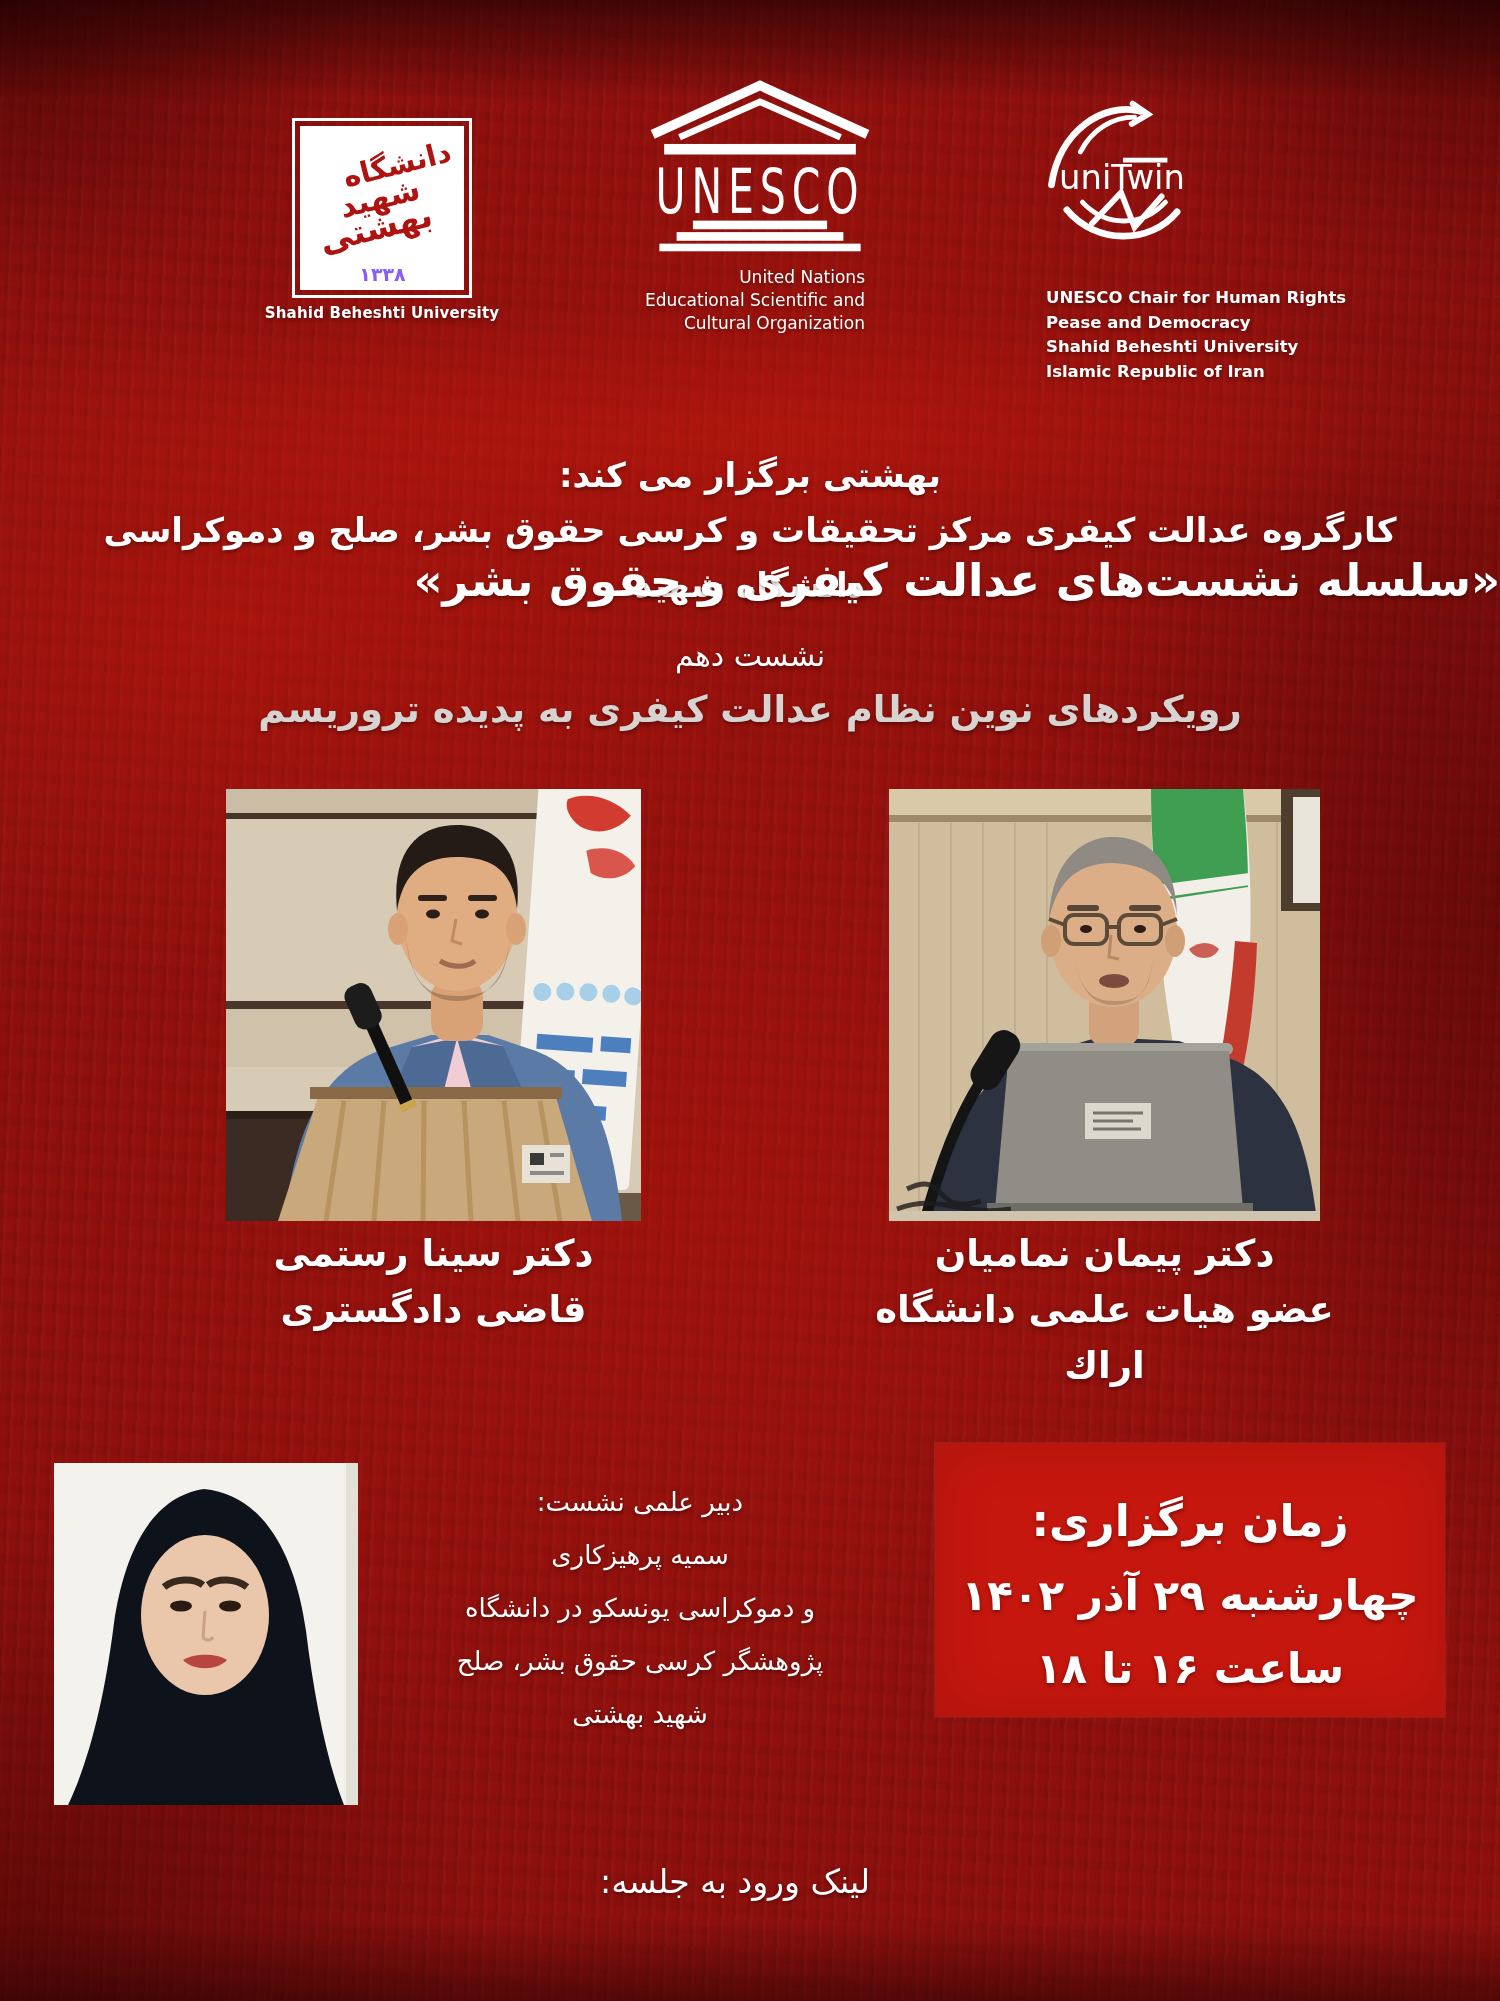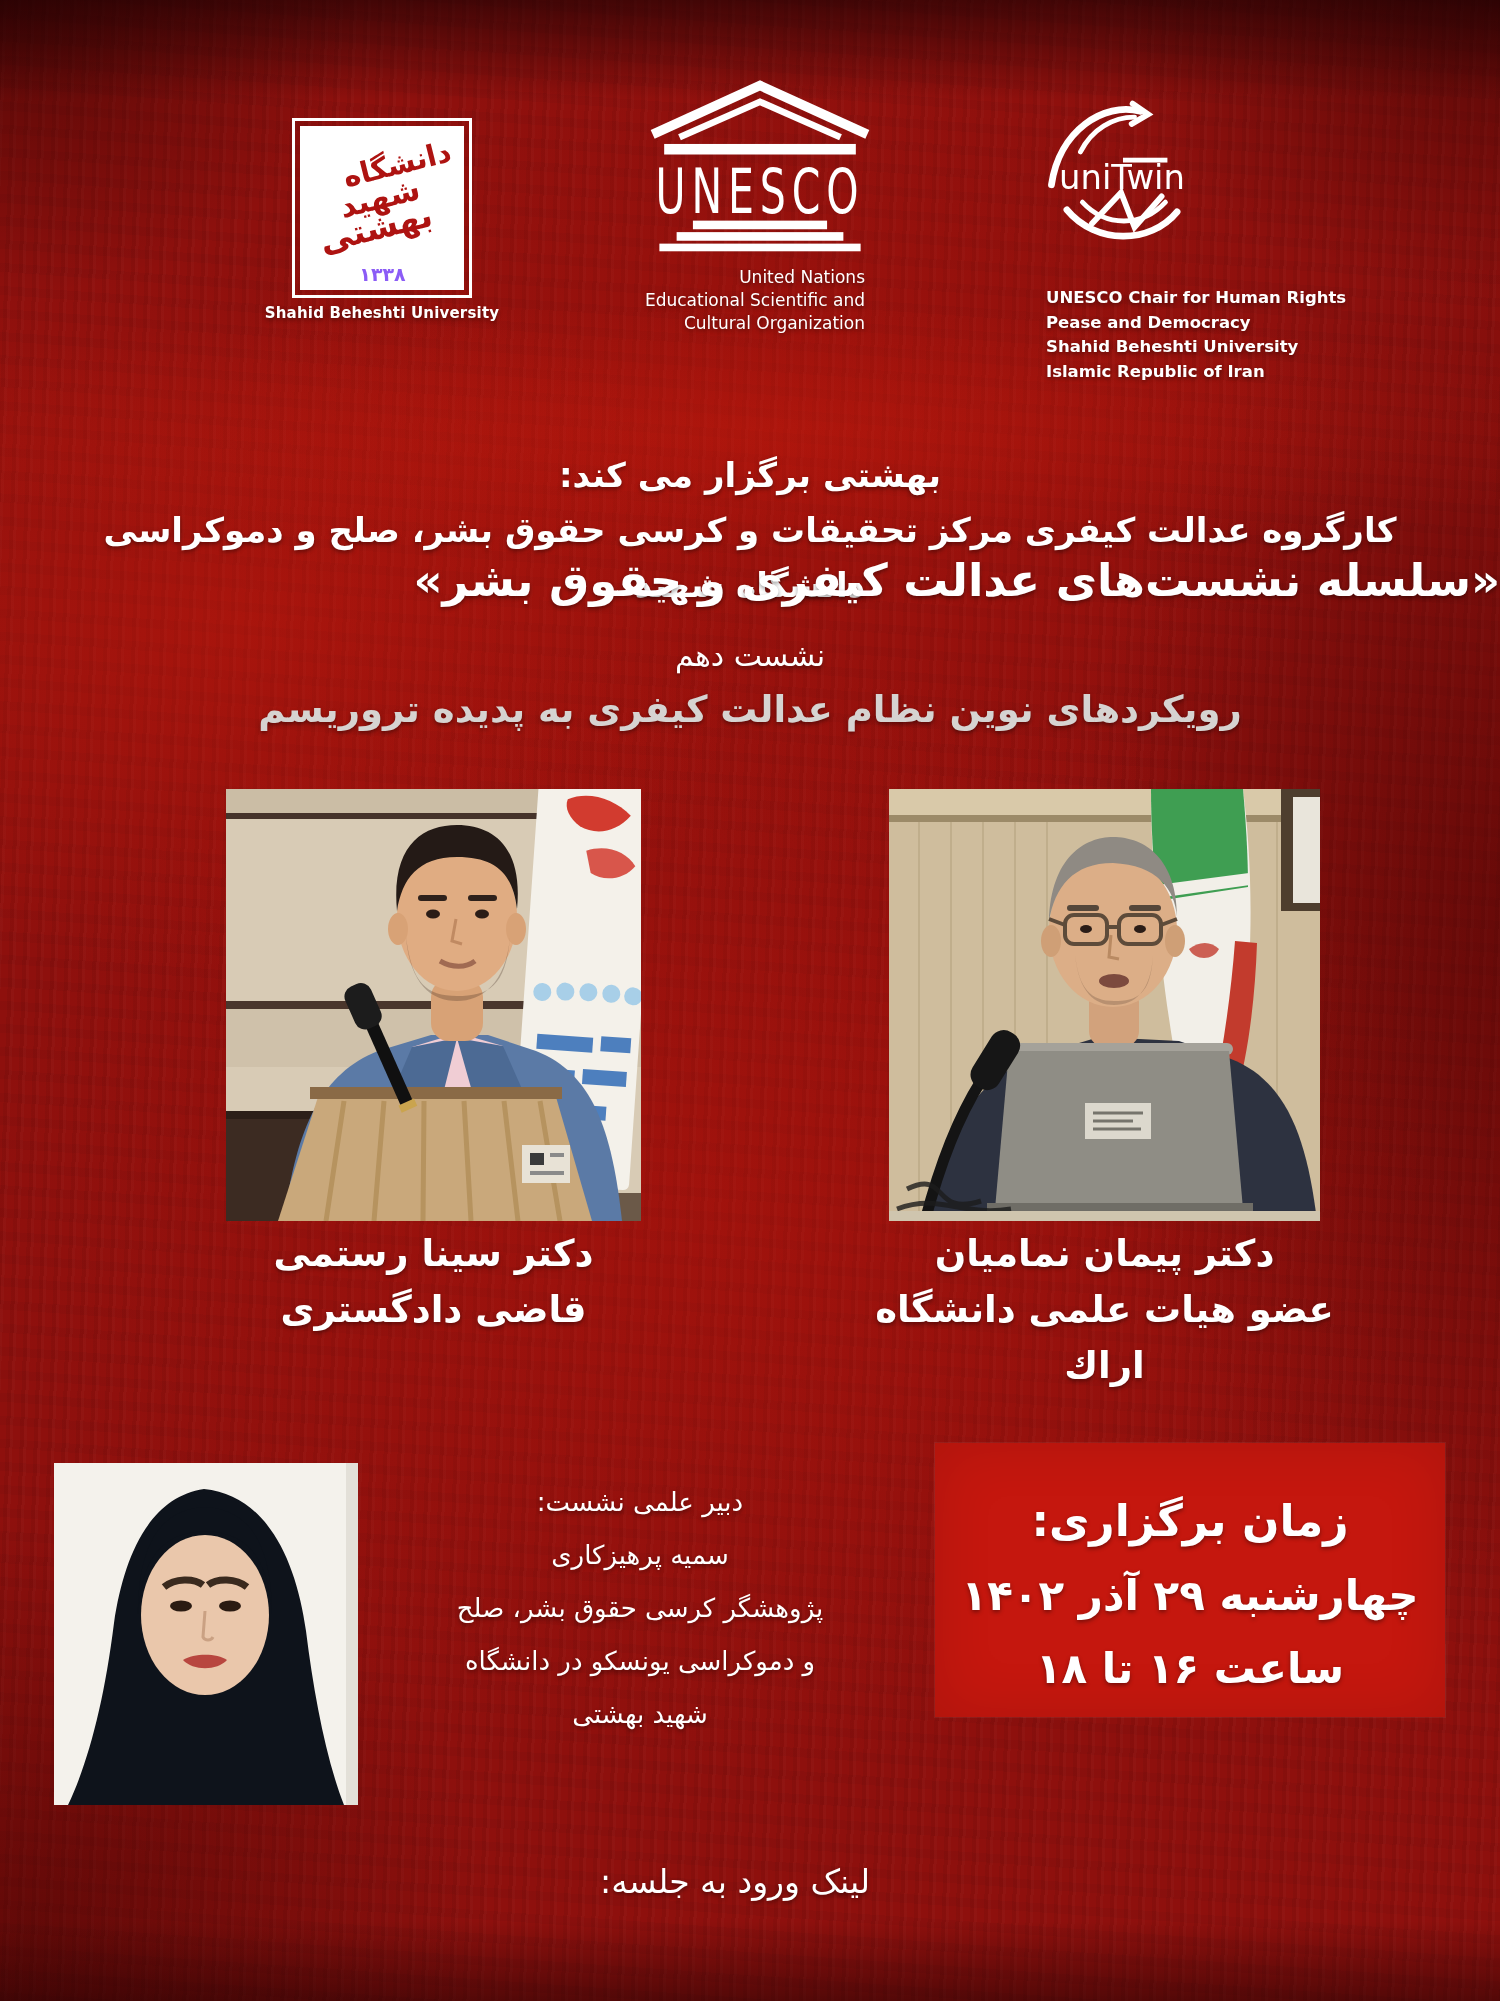--- a/index.html
+++ b/index.html
@@ -278,22 +278,22 @@
         <ellipse cx="176" cy="143" rx="11" ry="5.5" fill="#2a1b12"></ellipse>
         <path d="M151,148 L149,174 C151,178 157,178 159,174" stroke="#caa183" stroke-width="3" fill="none"></path>
         <path d="M129,197 C140,190 163,190 173,197 C163,208 139,208 129,197 Z" fill="#b8463f"></path>
       </g>
     </svg>
   </div>
 
   <div class="abs secretary shadowed">
     <div>دبیر علمی نشست:</div>
     <div>سمیه پرهیزکاری</div>
+    <div>و دموکراسی یونسکو در دانشگاه</div>
     <div>پژوهشگر کرسی حقوق بشر، صلح</div>
-    <div>و دموکراسی یونسکو در دانشگاه</div>
     <div>شهید بهشتی</div>
   </div>
 
   <div class="abs schedule-box shadowed">
     <div class="schedule-heading">زمان برگزاری:</div>
     <div class="schedule-date">چهارشنبه ۲۹ آذر ۱۴۰۲</div>
     <div class="schedule-time">ساعت ۱۶ تا ۱۸</div>
   </div>
 
   <div class="abs footer-label shadowed">لینک ورود به جلسه:</div>

